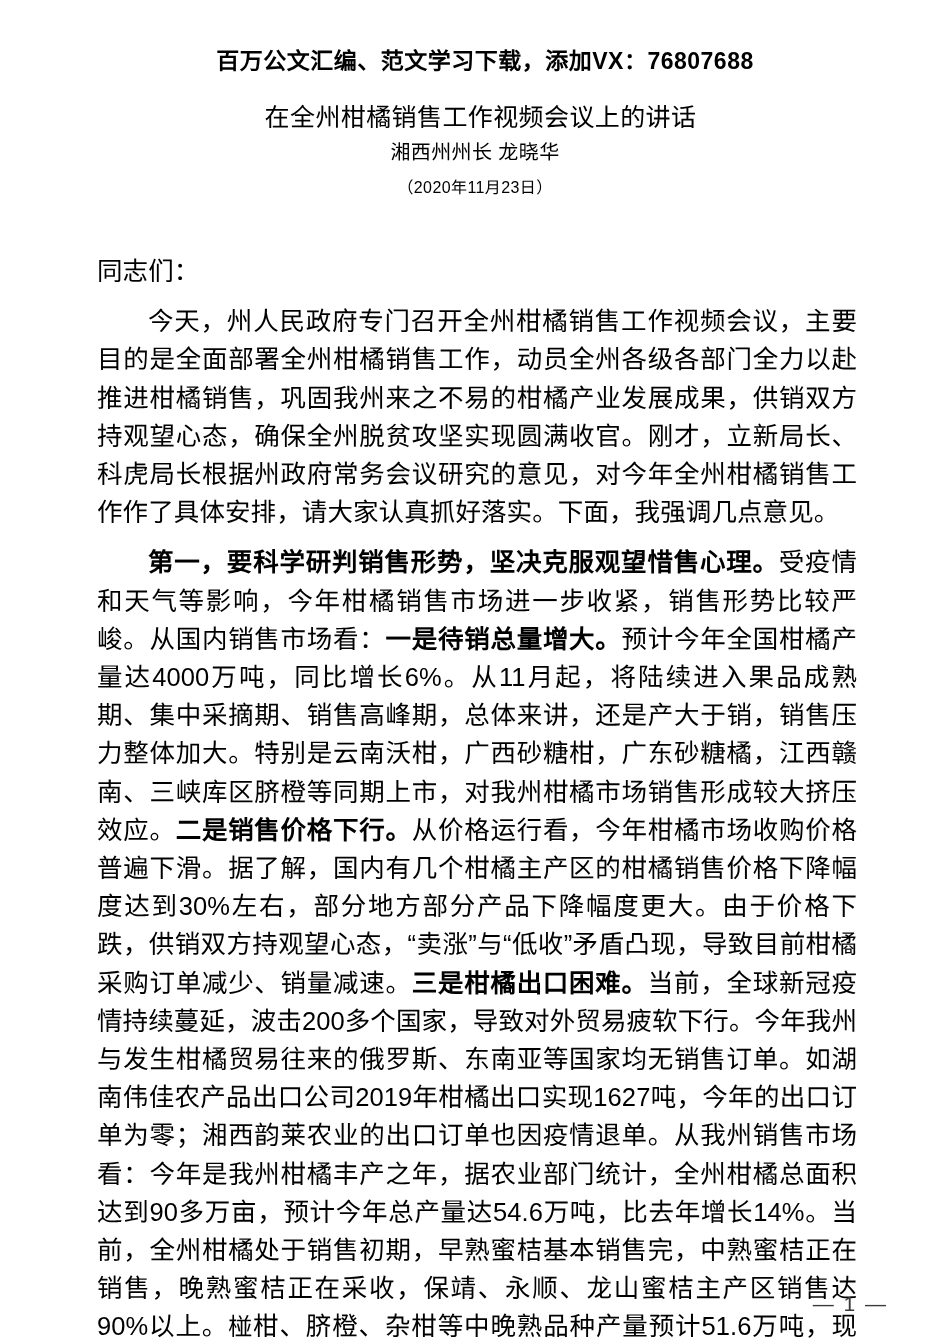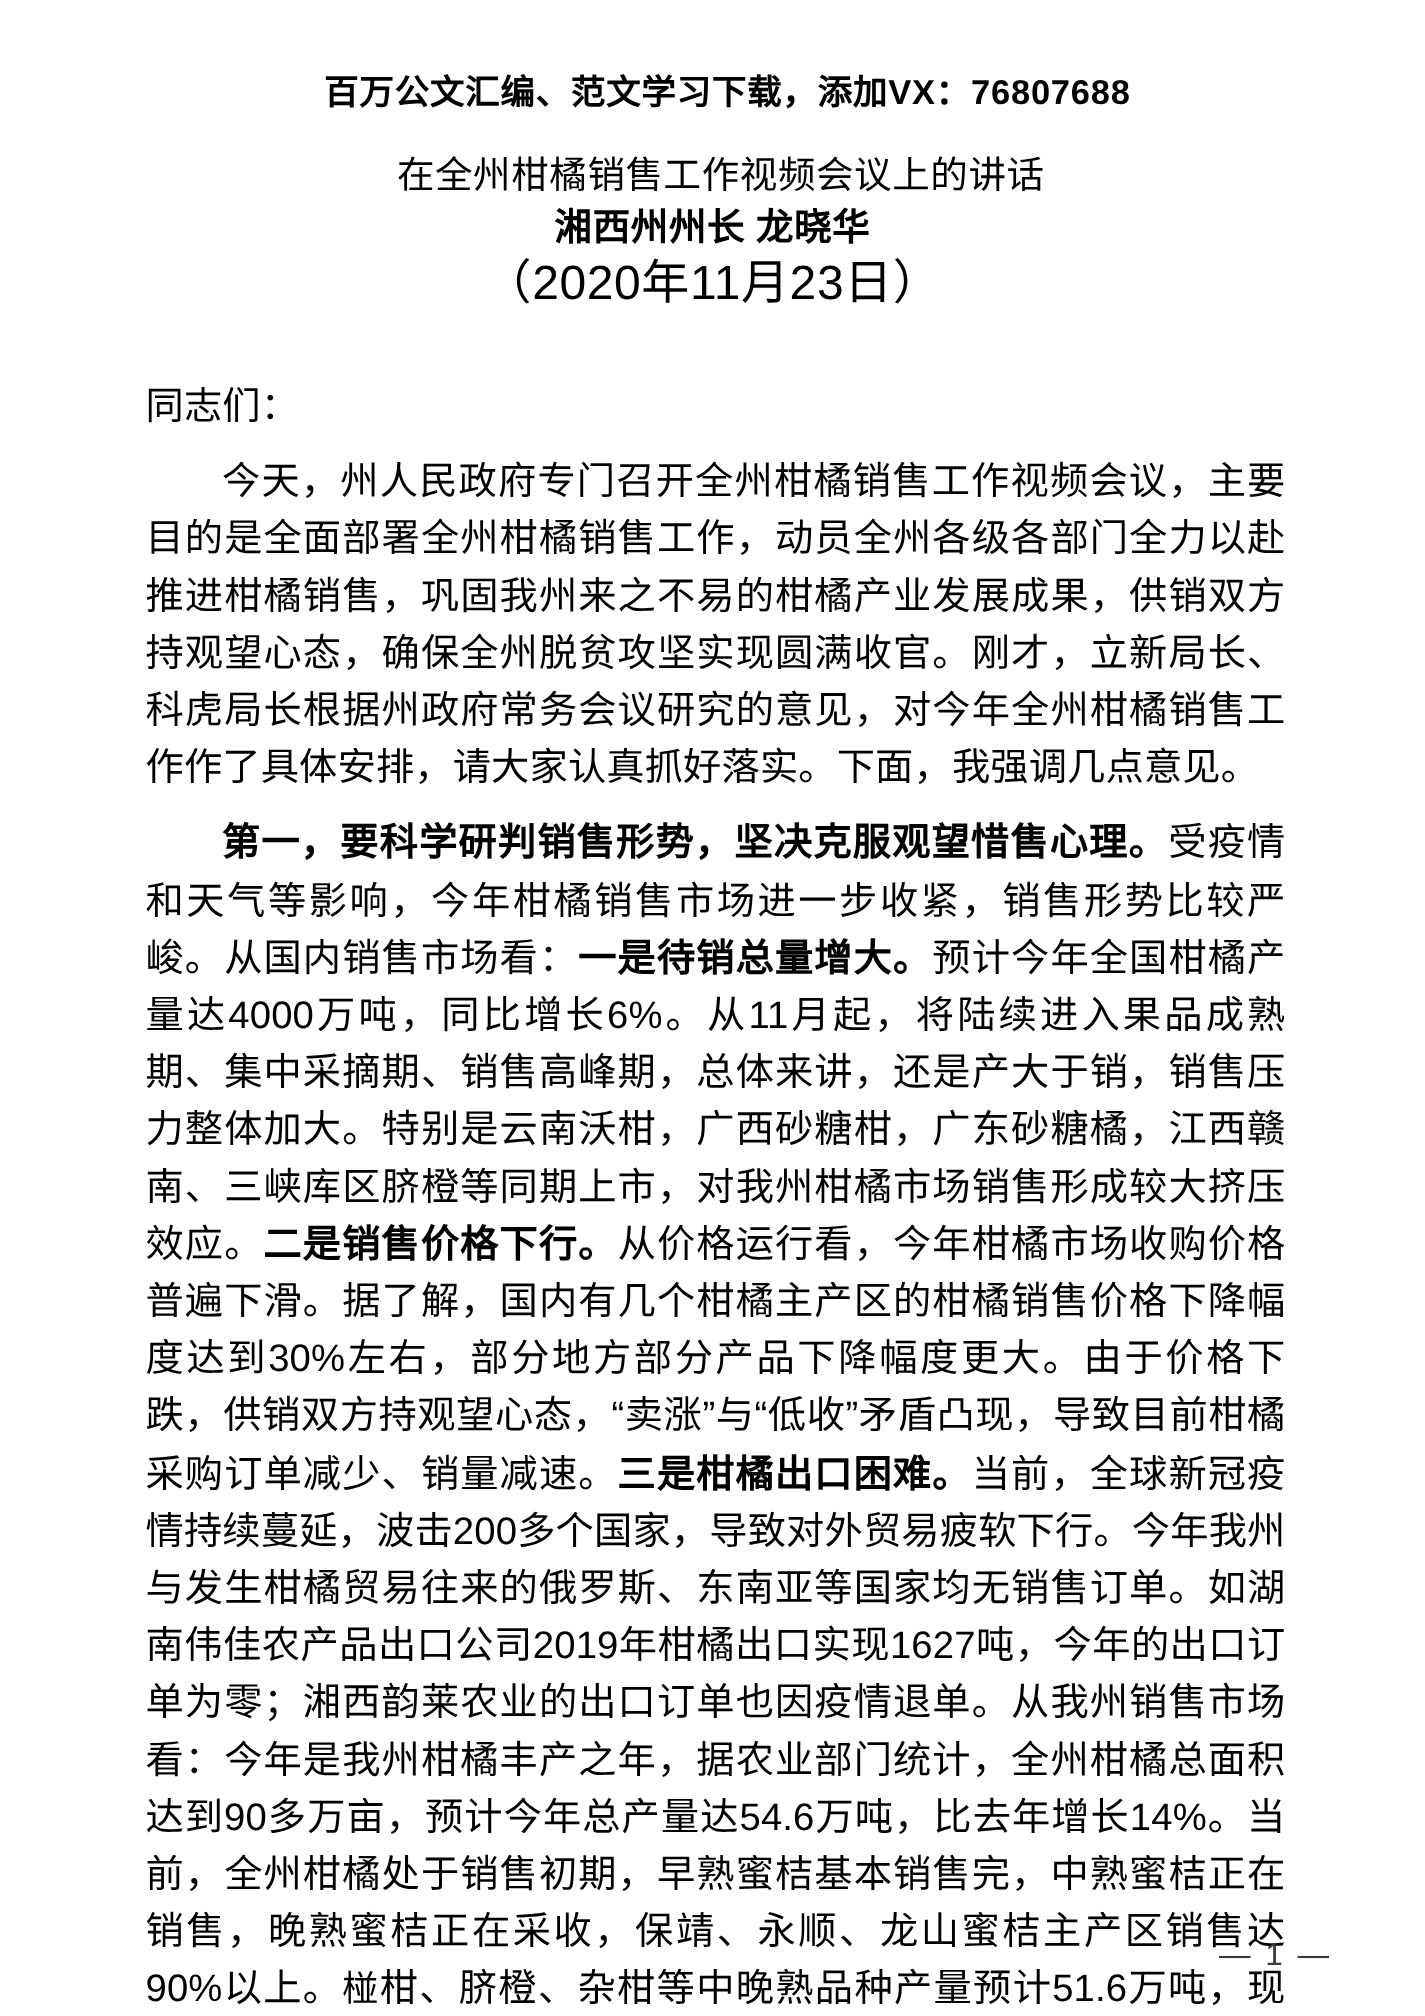--- a/index.html
+++ b/index.html
@@ -47,27 +47,27 @@
     text-align: center;
   }
   .doc-title {
     font-size: 25px;
     font-weight: 400;
     line-height: 34px;
     letter-spacing: 0.4px;
     margin-left: 11px;
   }
   .doc-speaker {
-    font-size: 25px;
-    font-weight: 700;
+    font-size: 20px;
+    font-weight: 400;
     line-height: 36px;
     letter-spacing: 0.4px;
   }
   .doc-date {
-    font-size: 32px;
+    font-size: 16px;
     font-weight: 400;
     line-height: 36px;
     letter-spacing: 0.4px;
   }
 
   
   .body-text {
     position: absolute;
     top: 240px;
     left: 85px;

